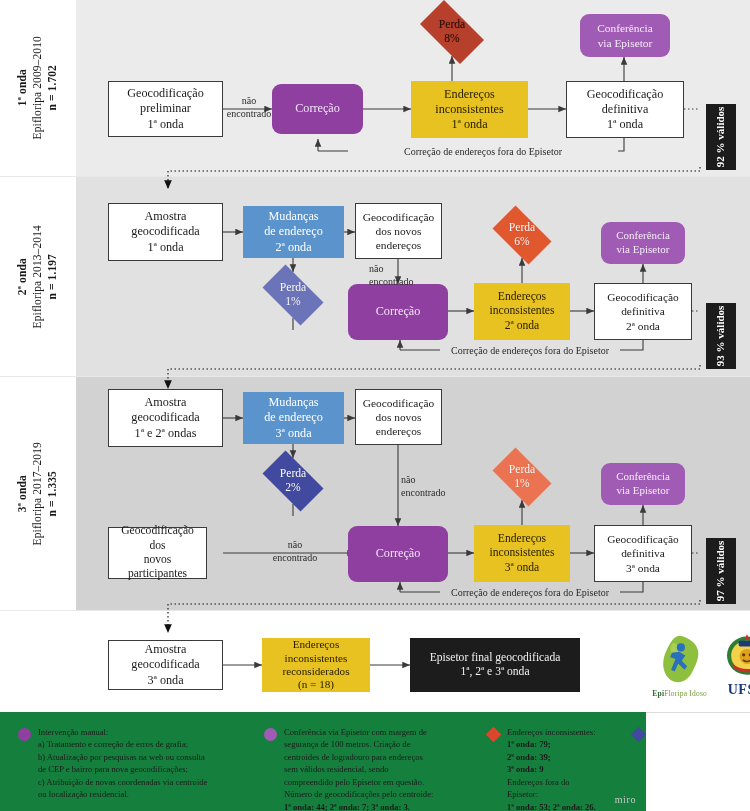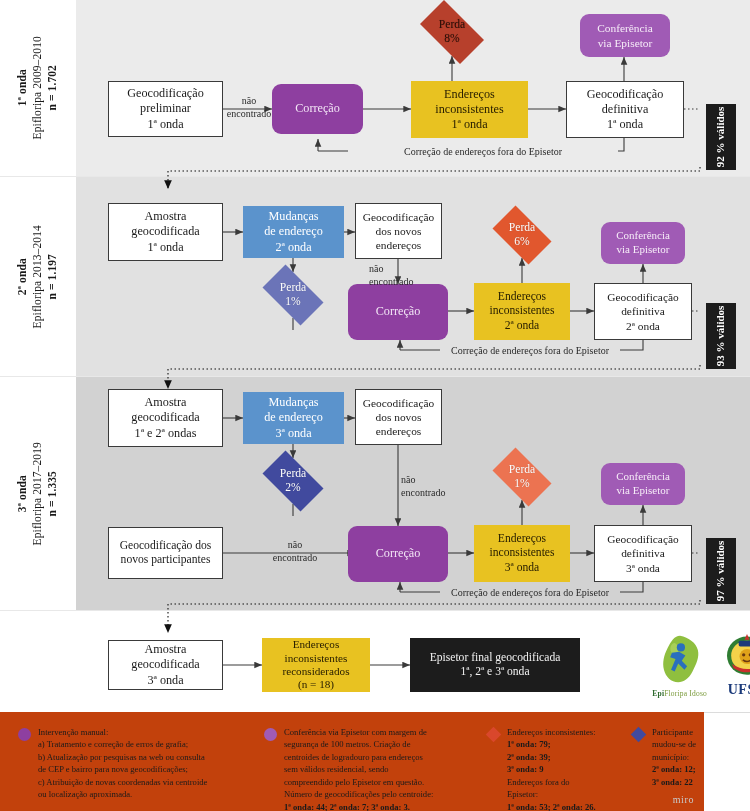--- a/index.html
+++ b/index.html
@@ -95,21 +95,21 @@
 
   
   .logos { position:absolute; display:flex; align-items:flex-end; gap:10px; }
   .logo-epi { width:62px; text-align:right; }
   .logo-epi .cap { font-size:7.5px; color:#7a9a3a; margin-top:1px; letter-spacing:.2px; }
   .logo-epi .cap b { color:#2e6a2e; }
   .logo-ufsc { width:60px; text-align:center; }
   .logo-ufsc .cap { font-size:14px; font-weight:bold; color:#1b3a7a; letter-spacing:.5px; }
 
   
-  .legend { position:absolute; left:0; top:712px; width:704px; height:99px; background:#c2410c; }
+  .legend { position:absolute; left:0; top:712px; width:646px; height:99px; background:#15803d; }
   .legend-sep { position:absolute; left:0; top:712px; width:750px; height:1px; background:#dcdcdc; }
   .lg-item { position:absolute; display:flex; gap:7px; }
   .lg-mark { flex:0 0 auto; margin-top:2px; }
   .lg-circle { width:13px; height:13px; border-radius:50%; }
   .lg-dia { width:11px; height:11px; transform:rotate(45deg); margin:1px; }
   .lg-text { font-size:8.6px; line-height:1.45; color:#1a1a1a; }
 
   .miro { position:absolute; right:10px; bottom:6px; font-size:10px; color:#c9c9c9; letter-spacing:.6px; }
 </style>
 </head>
@@ -342,21 +342,21 @@
   </div>
 
   <div class="diamond d-indigo" style="left:255px;top:458px;width:76px;height:46px;">
     <div class="shape"></div>
     <div class="txt">
       <div>Perda</div>
       <div>2%</div>
     </div>
   </div>
 
-  <div class="node n-white" style="left:108px;top:527px;width:115px;height:52px;">
+  <div class="node n-white" style="left:108px;top:527px;width:99px;height:52px;">
     <span style="white-space:pre-line;font-size:11.6px">Geocodificação dos
 novos participantes</span>
   </div>
 
   <div class="node n-purple" style="left:348px;top:526px;width:100px;height:56px;">
     <span>Correção</span>
   </div>
 
   <div class="node n-yellow" style="left:474px;top:525px;width:96px;height:57px;">
     <span style="white-space:pre-line;font-size:11.6px">Endereços
@@ -454,21 +454,21 @@
     <div class="lg-item" style="left:18px;top:14px;width:240px;">
       <div class="lg-mark">
         <div class="lg-circle" style="background:#8e3fa0"></div>
       </div>
       <div class="lg-text">
         <div>Intervenção manual:</div>
         <div>a) Tratamento e correção de erros de grafia;</div>
         <div>b) Atualização por pesquisas na web ou consulta</div>
         <div>de CEP e bairro para nova geocodificações;</div>
         <div>c) Atribuição de novas coordenadas via centroide</div>
-        <div>ou localização aproximada.</div>
+        <div>ou localização residencial.</div>
       </div>
     </div>
 
     <div class="lg-item" style="left:264px;top:14px;width:215px;">
       <div class="lg-mark">
         <div class="lg-circle" style="background:#a05bb5"></div>
       </div>
       <div class="lg-text">
         <div>Conferência via Episetor com margem de</div>
         <div>segurança de 100 metros. Criação de</div>
@@ -492,25 +492,18 @@
         <div>Endereços fora do</div>
         <div>Episetor:</div>
         <div style="font-weight:bold">1ª onda: 53; 2ª onda: 26.</div>
       </div>
     </div>
 
     <div class="lg-item" style="left:632px;top:14px;width:110px;">
       <div class="lg-mark">
         <div class="lg-dia" style="background:#414a9e"></div>
       </div>
-      <div class="lg-text">
-        <div>Participante</div>
-        <div>mudou-se de</div>
-        <div>município:</div>
-        <div style="font-weight:bold">2ª onda: 12;</div>
-        <div style="font-weight:bold">3ª onda: 22</div>
-      </div>
     </div>
 
     <div class="miro">miro</div>
   </div>
 
 </div>
 
 </body></html>

